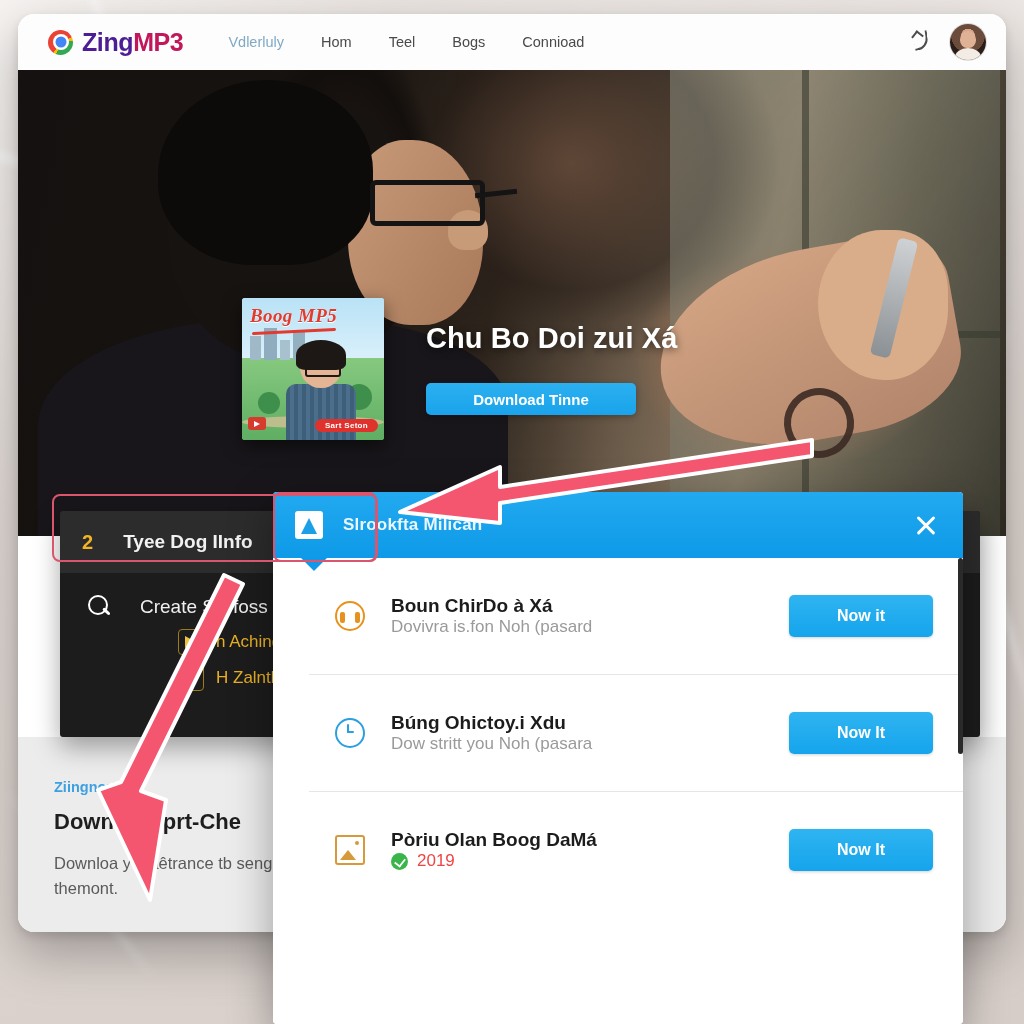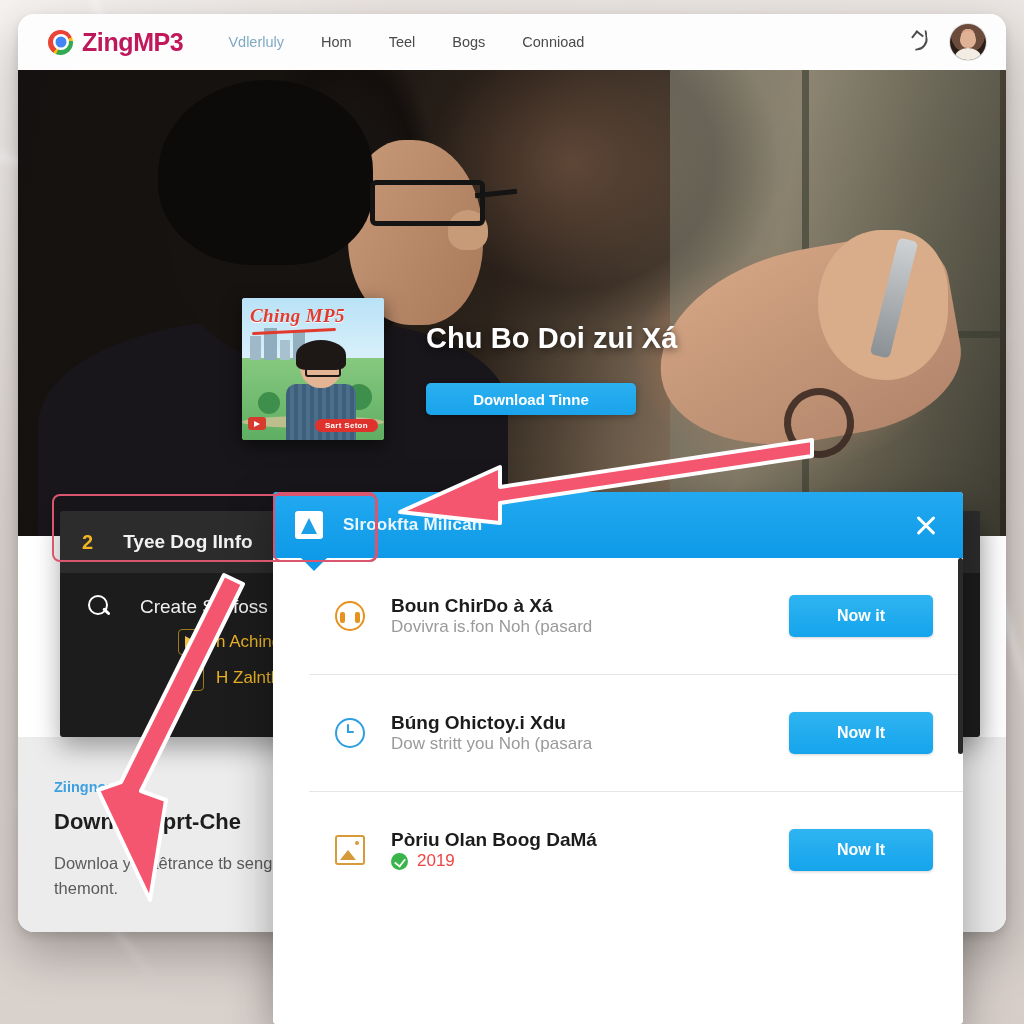--- a/index.html
+++ b/index.html
@@ -45,21 +45,21 @@
     padding:0 20px 0 30px;position:relative;z-index:5;
   }
   .brand{display:flex;align-items:center;gap:9px;}
   .chrome-logo{width:25px;height:25px;border-radius:50%;position:relative;overflow:hidden;
     background:conic-gradient(from -48deg,#ea4335 0deg 112deg,#fbbc05 112deg 130deg,#34a853 130deg 248deg,#fbbc05 248deg 262deg,#ea4335 262deg 360deg);}
   .chrome-logo:before{content:"";position:absolute;left:50%;top:2px;transform:translateX(-50%);
     width:15px;height:9px;background:#ea4335;border-radius:0 0 2px 2px;}
   .chrome-logo:after{content:"";position:absolute;left:50%;top:50%;transform:translate(-50%,-50%);
     width:11px;height:11px;border-radius:50%;background:#4285f4;box-shadow:0 0 0 2.5px #fff;}
   .brand-text{font-size:25px;font-weight:700;letter-spacing:-.4px;}
-  .brand-zing{color:#be185d;}
+  .brand-zing{color:#4c1d95;}
   .brand-mp3{color:#c2185b;}
   .navlinks{display:flex;align-items:center;gap:37px;margin-left:45px;}
   .navlink{font-size:14.5px;color:#4a4a4a;white-space:nowrap;}
   .navlink.active{color:#7fa9c4;}
   .navright{margin-left:auto;display:flex;align-items:center;gap:18px;}
   .hook-icon{width:22px;height:22px;position:relative;}
   .hook-icon:before{content:"";position:absolute;left:4px;top:0;width:12px;height:17px;
     border-right:2.4px solid #4c4c4c;border-bottom:2.4px solid #4c4c4c;border-radius:0 0 12px 0;
     transform:rotate(-8deg);}
   .hook-icon:after{content:"";position:absolute;left:3px;top:1px;width:7px;height:7px;
@@ -260,21 +260,21 @@
       <div class="city"></div>
       <div class="path"></div>
       <div class="tree1"></div>
       <div class="tree2"></div>
       <div class="person">
         <div class="b"></div>
         <div class="h"></div>
         <div class="hair"></div>
         <div class="gl"></div>
       </div>
-      <div class="title">Ching MP5</div>
+      <div class="title">Boog MP5</div>
       <div class="title-underline"></div>
       <div class="badge-dot"></div>
       <div class="badge-red">Sart Seton</div>
     </div>
 
     <div id="hero-text">
       <div id="hero-title">Chu Bo Doi zui Xá</div>
       <button id="dl-btn">Download Tinne</button>
     </div>
   </div>

